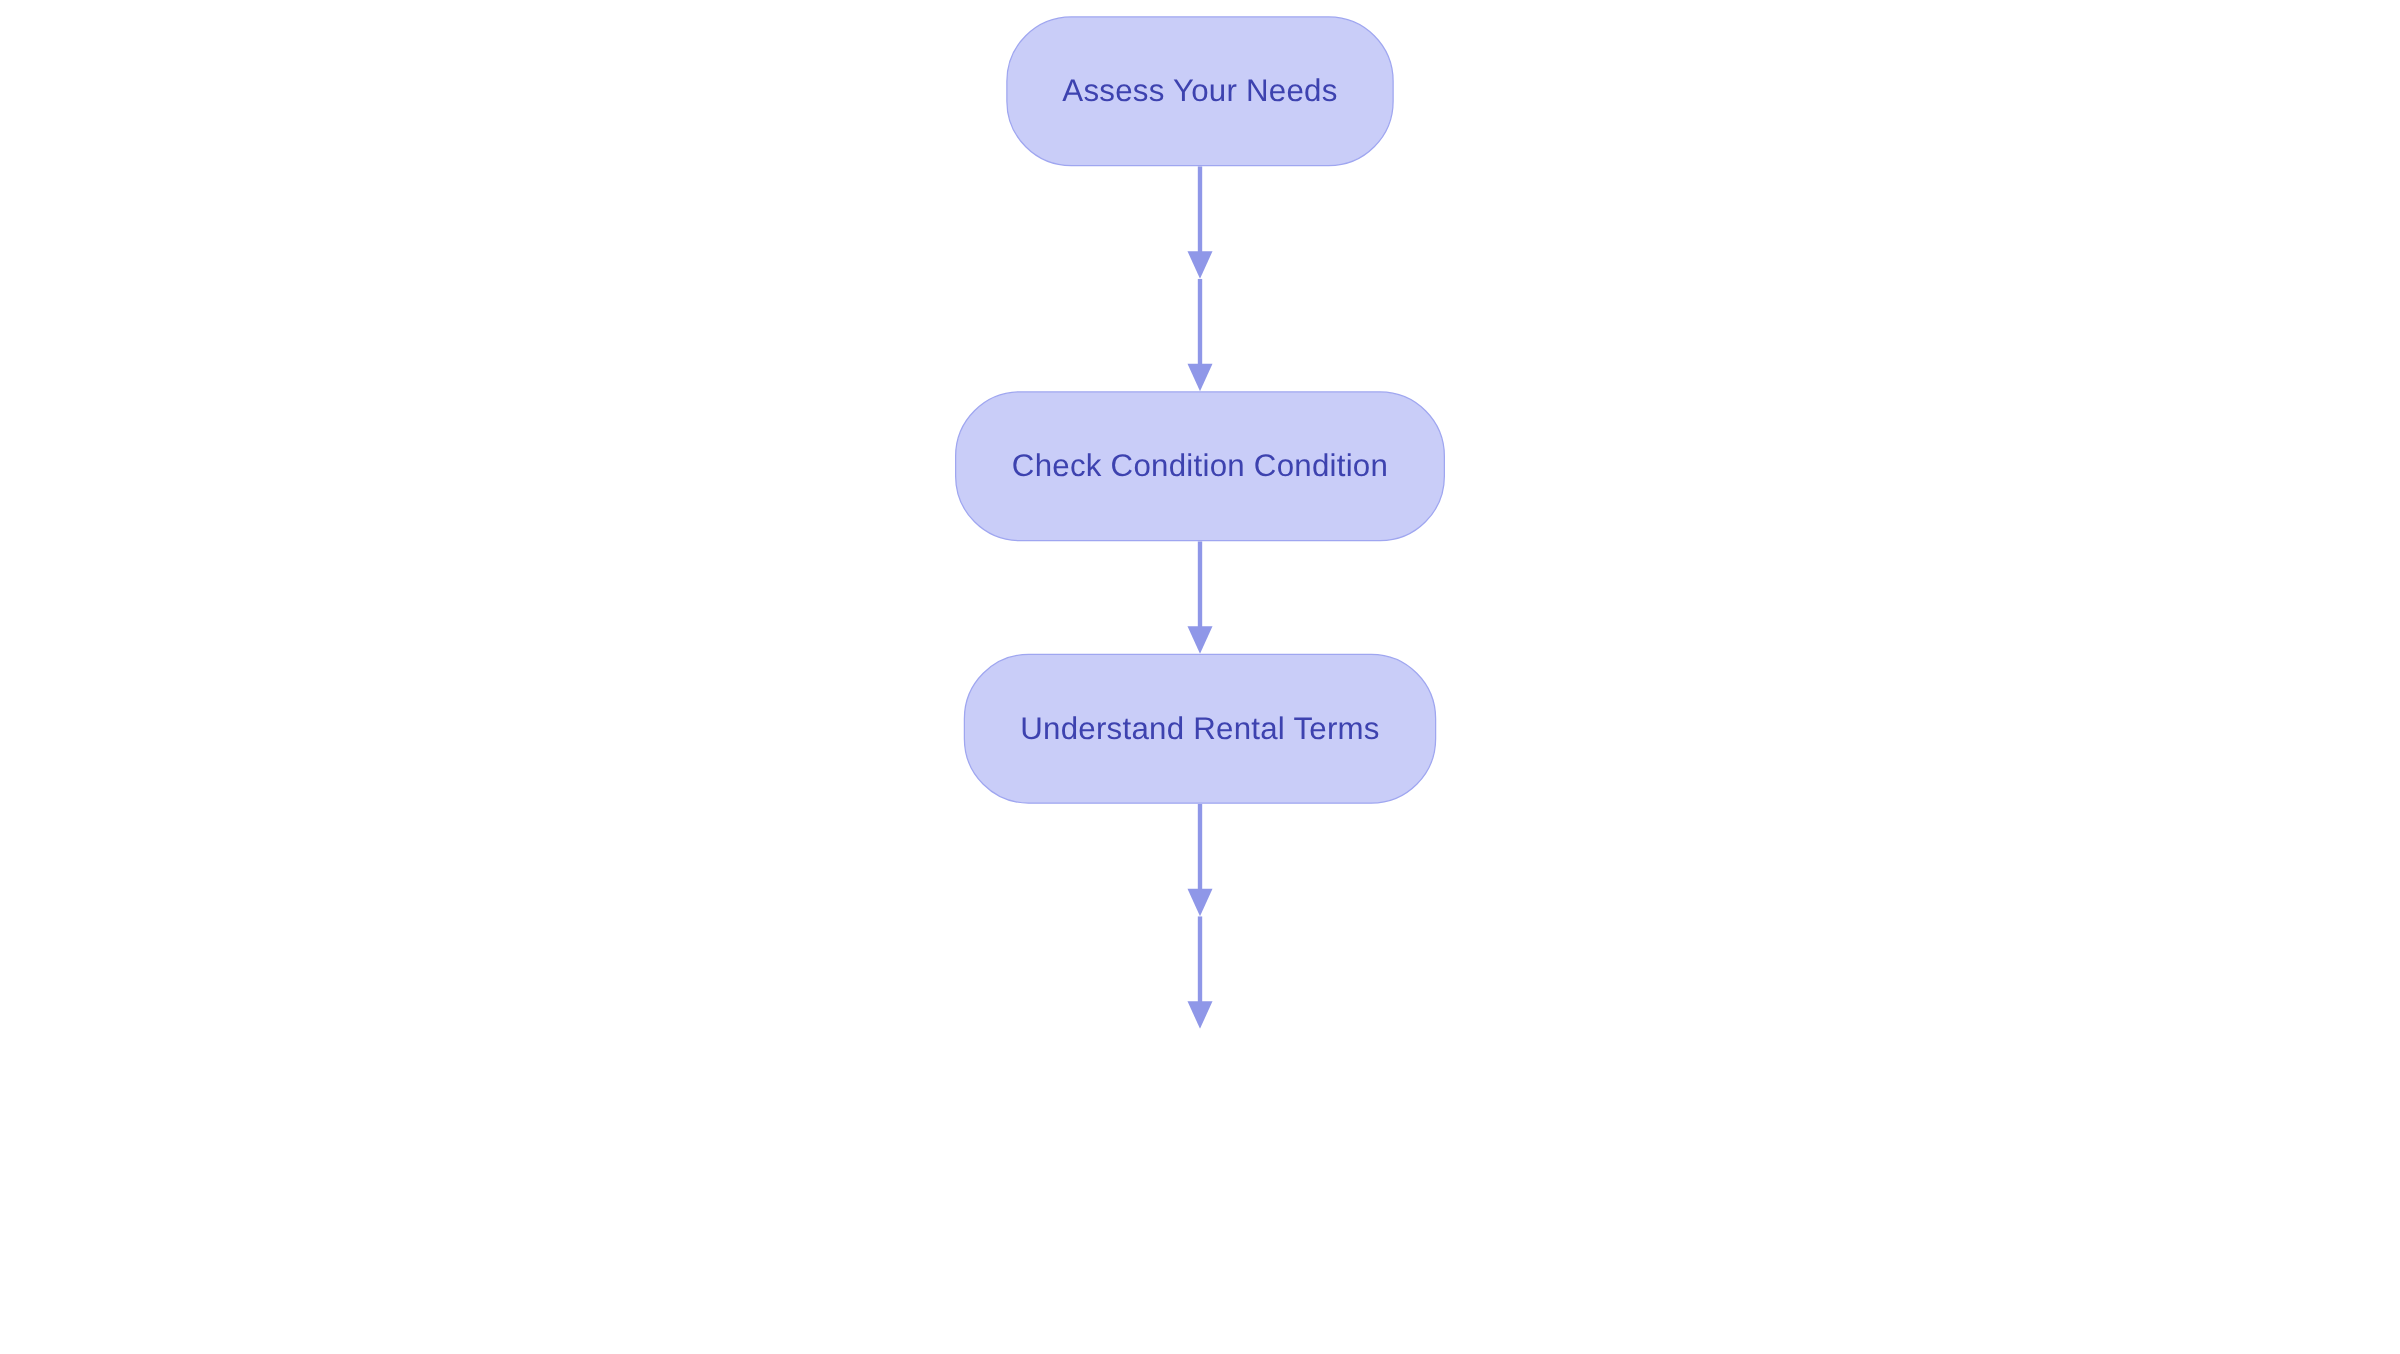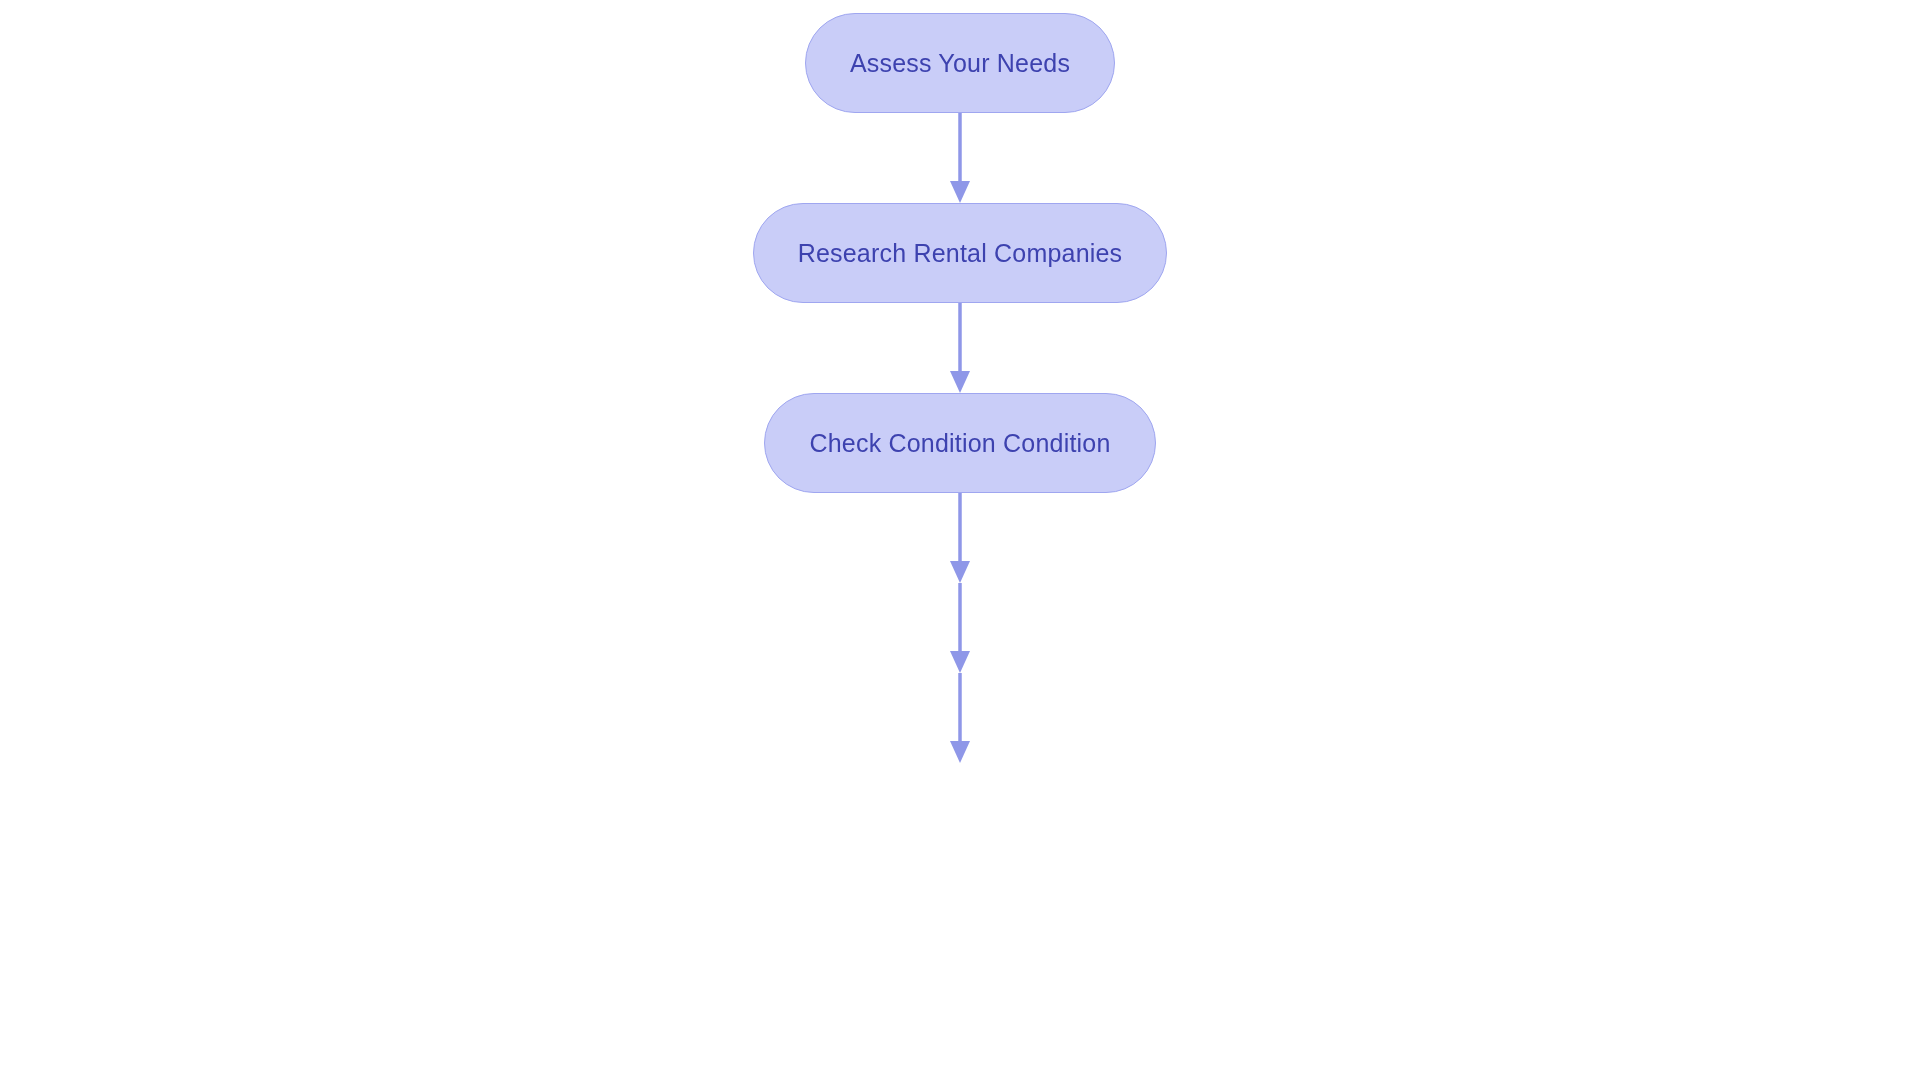--- a/index.html
+++ b/index.html
@@ -26,21 +26,21 @@
     position: absolute;
     left: 0;
     top: 0;
     width: 100%;
     padding-top: 13px;
     display: flex;
     flex-direction: column;
     align-items: center;
   }
   .node {
-    height: 100px;
+    height: 120px;
     min-width: 270px;
     padding: 0 44px;
     display: flex;
     align-items: center;
     justify-content: center;
     background: var(--node-fill);
     border: 1.5px solid var(--node-border);
     border-radius: 52px;
     color: var(--node-text);
     font-size: 25px;
@@ -60,34 +60,34 @@
 <div class="canvas">
   <div class="flow">
 
     <div class="node">Assess Your Needs</div>
 
     <svg class="connector" viewBox="0 0 26 90" xmlns="http://www.w3.org/2000/svg">
       <line x1="13" y1="0" x2="13" y2="70" stroke="var(--arrow-color)" stroke-width="3.5"></line>
       <polygon points="3,68 23,68 13,90" fill="var(--arrow-color)"></polygon>
     </svg>
 
-    <div class="node">Research Rental Companies</div>
 
     <svg class="connector" viewBox="0 0 26 90" xmlns="http://www.w3.org/2000/svg">
       <line x1="13" y1="0" x2="13" y2="70" stroke="var(--arrow-color)" stroke-width="3.5"></line>
       <polygon points="3,68 23,68 13,90" fill="var(--arrow-color)"></polygon>
     </svg>
 
     <div class="node">Check Condition Condition</div>
 
     <svg class="connector" viewBox="0 0 26 90" xmlns="http://www.w3.org/2000/svg">
       <line x1="13" y1="0" x2="13" y2="70" stroke="var(--arrow-color)" stroke-width="3.5"></line>
       <polygon points="3,68 23,68 13,90" fill="var(--arrow-color)"></polygon>
     </svg>
 
+    <div class="node">Understand Rental Terms</div>
 
     <svg class="connector" viewBox="0 0 26 90" xmlns="http://www.w3.org/2000/svg">
       <line x1="13" y1="0" x2="13" y2="70" stroke="var(--arrow-color)" stroke-width="3.5"></line>
       <polygon points="3,68 23,68 13,90" fill="var(--arrow-color)"></polygon>
     </svg>
 
 
     <svg class="connector" viewBox="0 0 26 90" xmlns="http://www.w3.org/2000/svg">
       <line x1="13" y1="0" x2="13" y2="70" stroke="var(--arrow-color)" stroke-width="3.5"></line>
       <polygon points="3,68 23,68 13,90" fill="var(--arrow-color)"></polygon>

